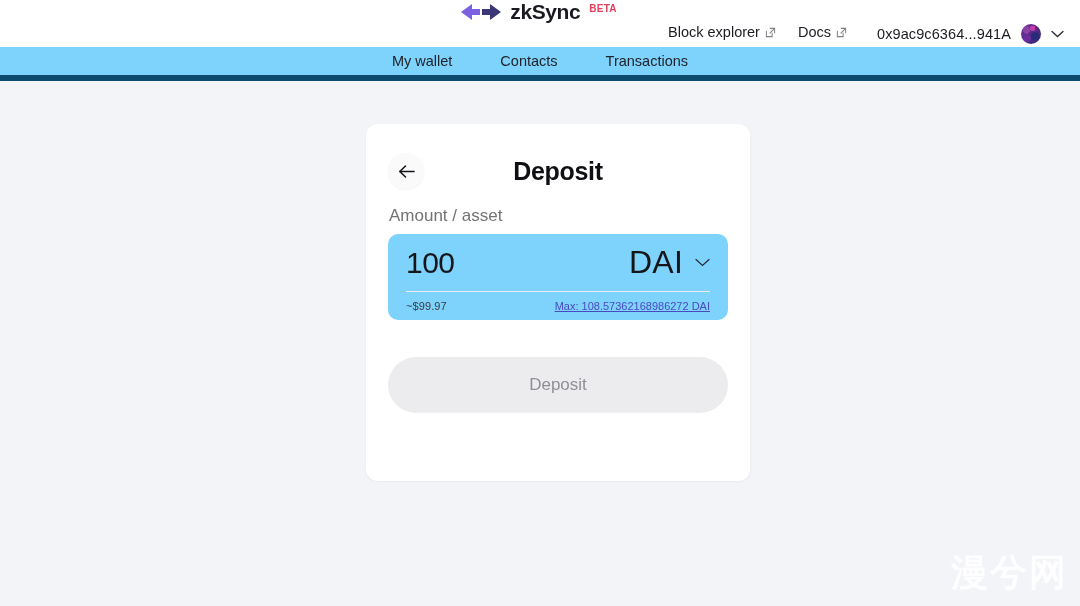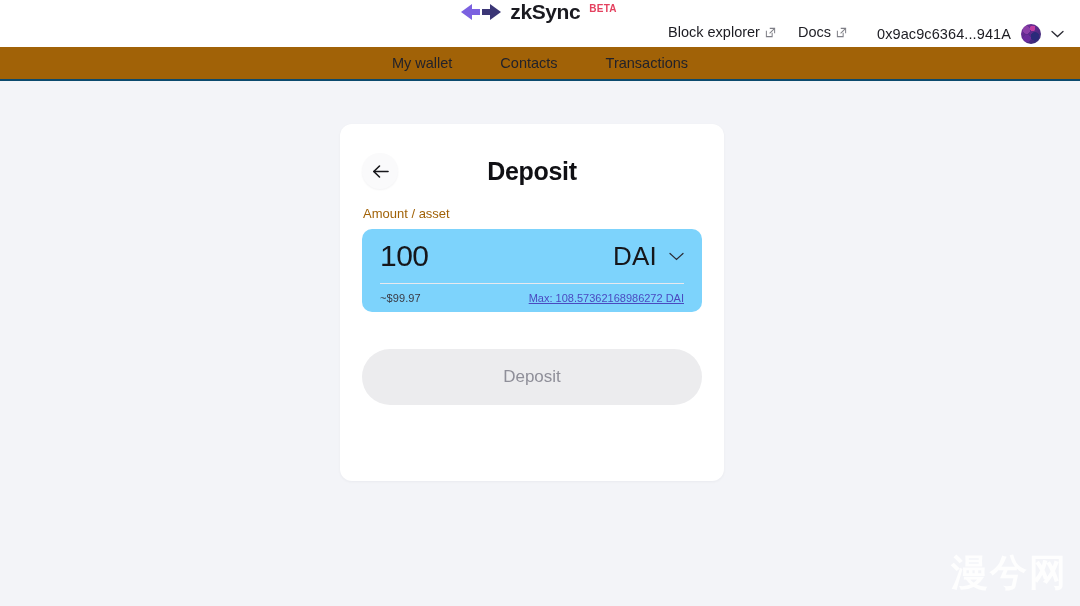--- a/index.html
+++ b/index.html
@@ -99,22 +99,22 @@
       radial-gradient(circle at 58% 22%, #c13ca0 0 14%, transparent 15%),
       radial-gradient(circle at 30% 72%, #6a2b9c 0 18%, transparent 19%),
       linear-gradient(140deg, #7b2f9e 0%, #5c2a8c 45%, #2e2a6e 100%);
   }
 
   .chev-down { display: block; }
 
   
   .navbar {
     height: 34px;
-    background: #a16207;
-    border-bottom: 2px solid #0c4a6e;
+    background: #7dd3fc;
+    border-bottom: 6px solid #0c4a6e;
     display: flex;
     align-items: center;
     justify-content: center;
     gap: 40px;
   }
 
   .navtab {
     font-size: 14.5px;
     color: #22222a;
     cursor: pointer;
@@ -123,21 +123,21 @@
   }
 
   
   .main {
     height: 525px;
     position: relative;
   }
 
   .card {
     position: absolute;
-    left: 340px;
+    left: 366px;
     top: 43px;
     width: 384px;
     height: 357px;
     background: #ffffff;
     border-radius: 12px;
     box-shadow: 0 1px 3px rgba(20, 20, 40, 0.045);
     padding: 22px 22px 0 22px;
   }
 
   .card-head {
@@ -166,22 +166,22 @@
     right: 0;
     text-align: center;
     font-size: 25px;
     font-weight: 700;
     letter-spacing: -0.3px;
     color: #101014;
     pointer-events: none;
   }
 
   .field-label {
-    font-size: 13px;
-    color: #a16207;
+    font-size: 17px;
+    color: #737373;
     margin-top: 10px;
     margin-bottom: 8px;
     padding-left: 1px;
   }
 
   .amount-box {
     background: #7dd3fc;
     border-radius: 10px;
     padding: 10px 18px 8px 18px;
   }
@@ -207,21 +207,21 @@
   }
 
   .token-select {
     display: flex;
     align-items: center;
     gap: 12px;
     cursor: pointer;
   }
 
   .token-symbol {
-    font-size: 26px;
+    font-size: 32px;
     color: #16161a;
     letter-spacing: 0.2px;
   }
 
   .amount-meta {
     display: flex;
     align-items: flex-end;
     justify-content: space-between;
     padding-top: 8px;
   }

